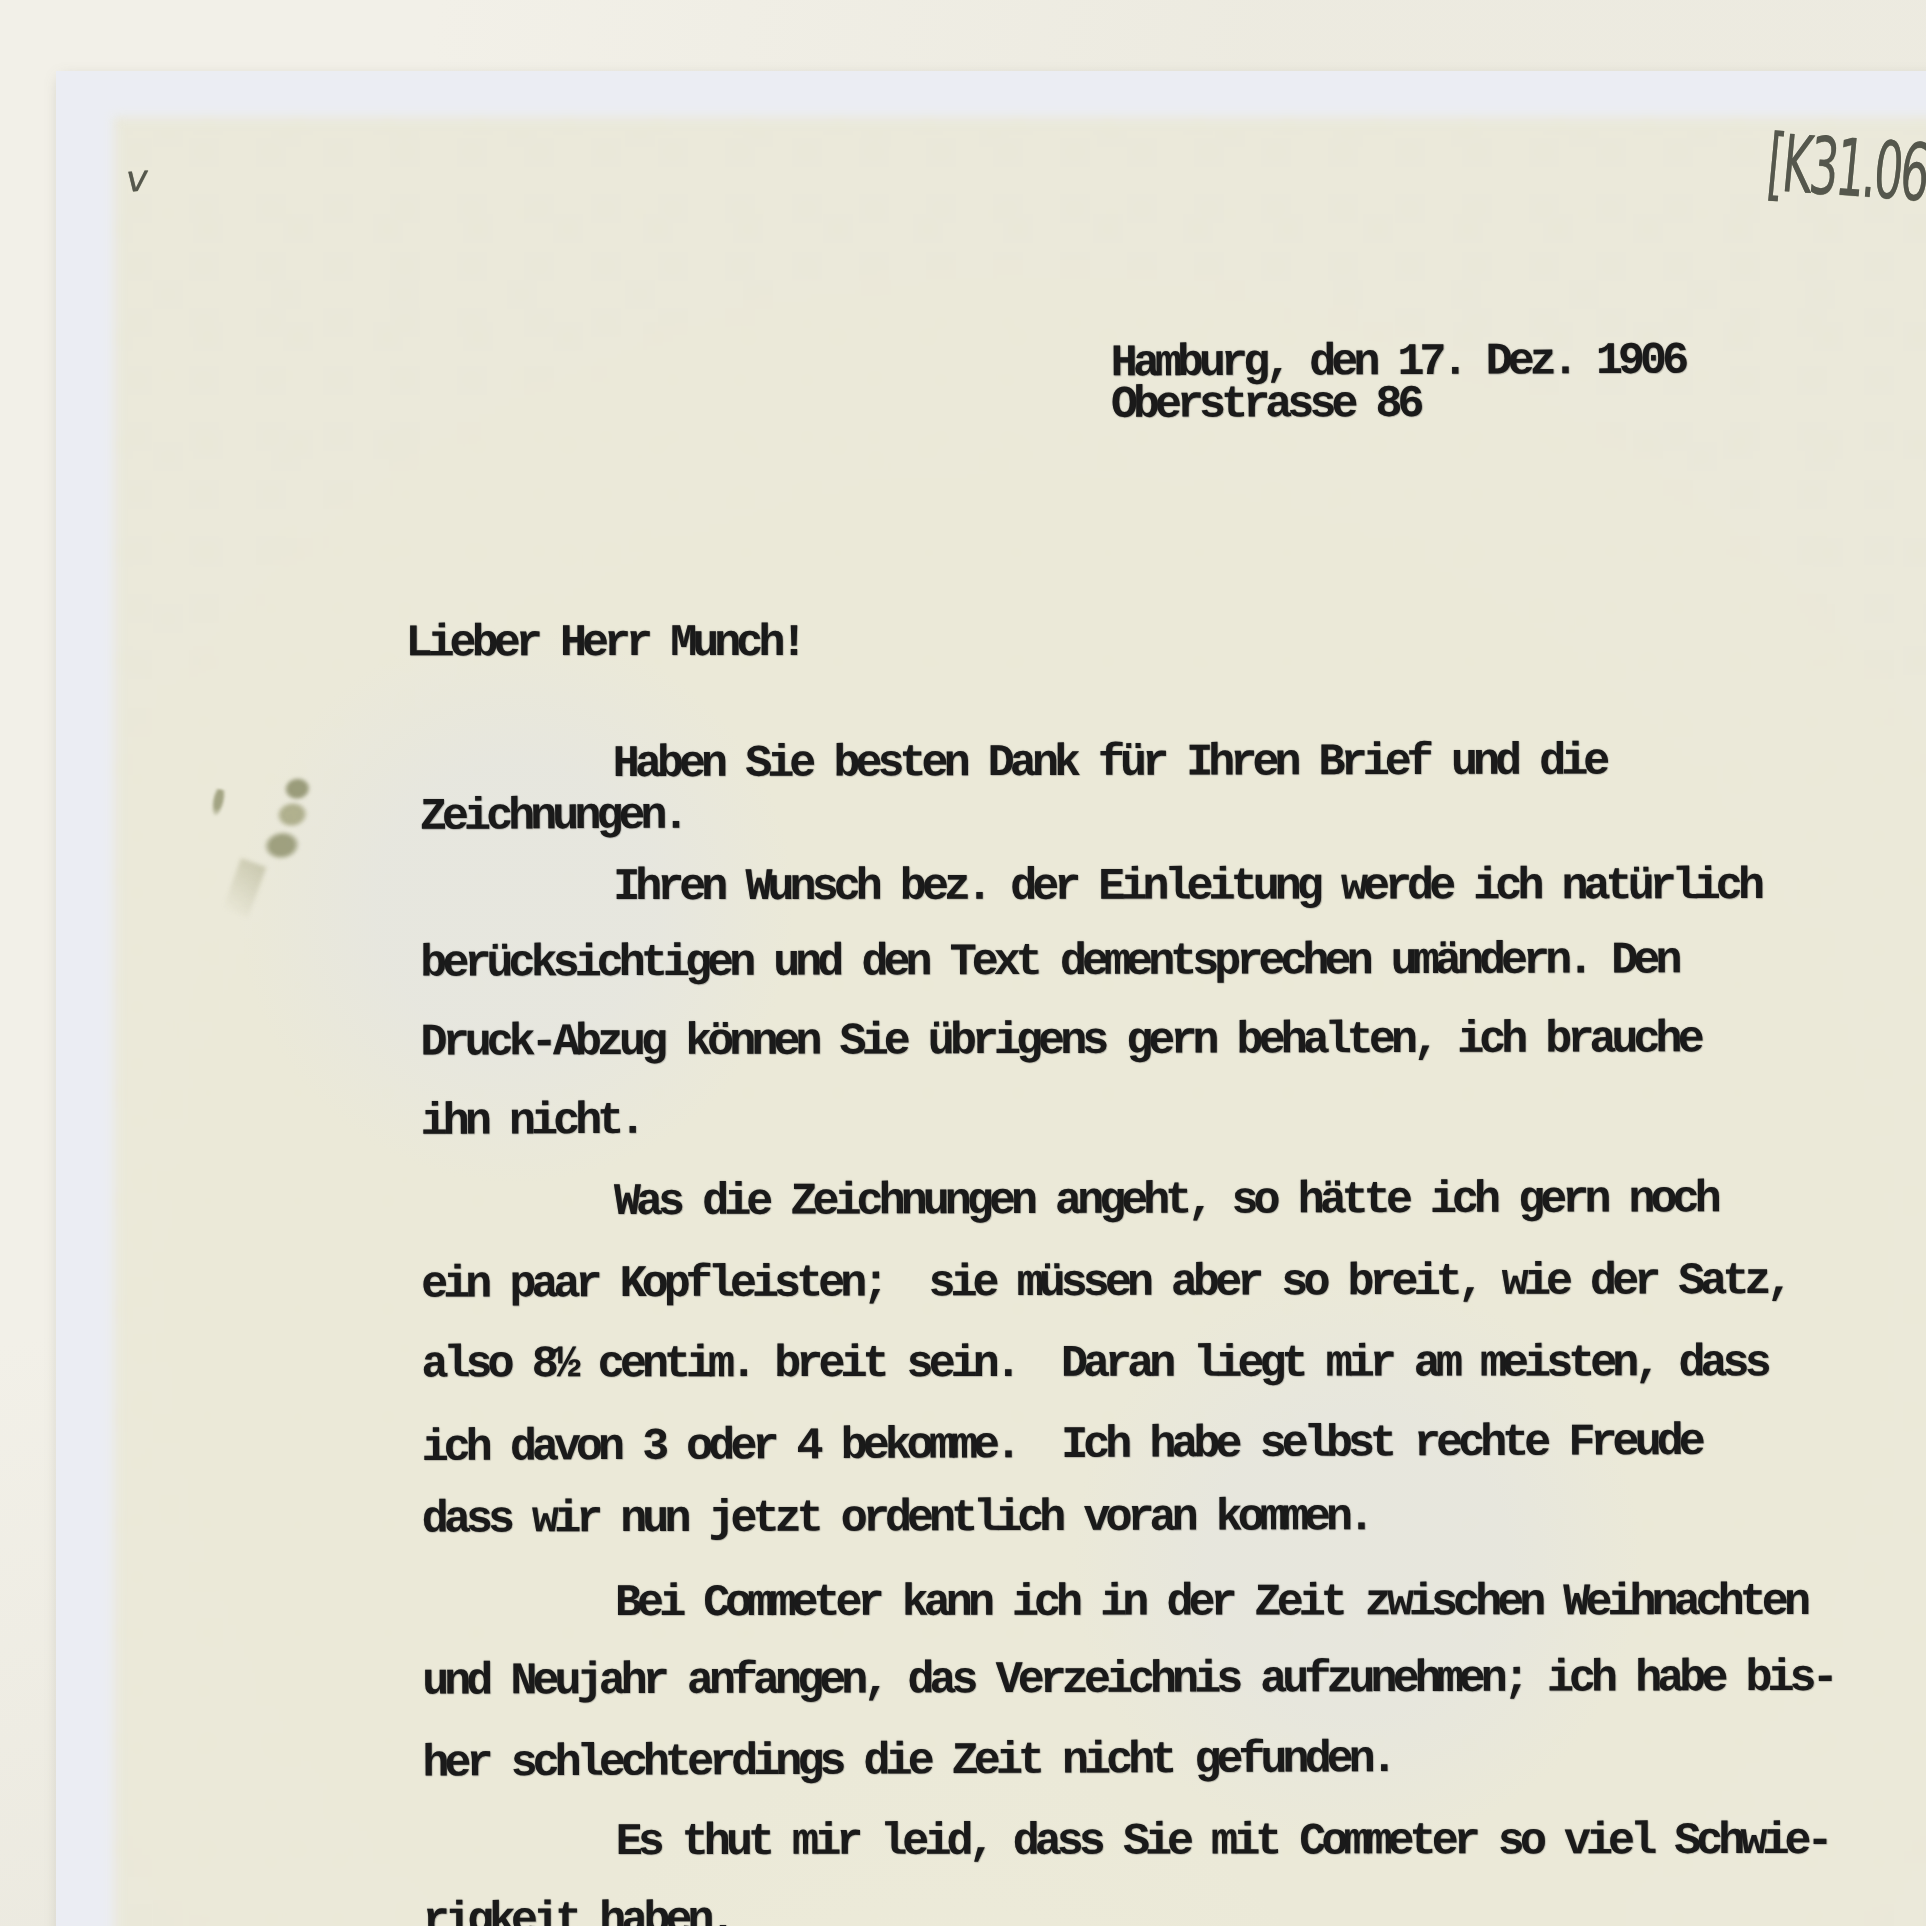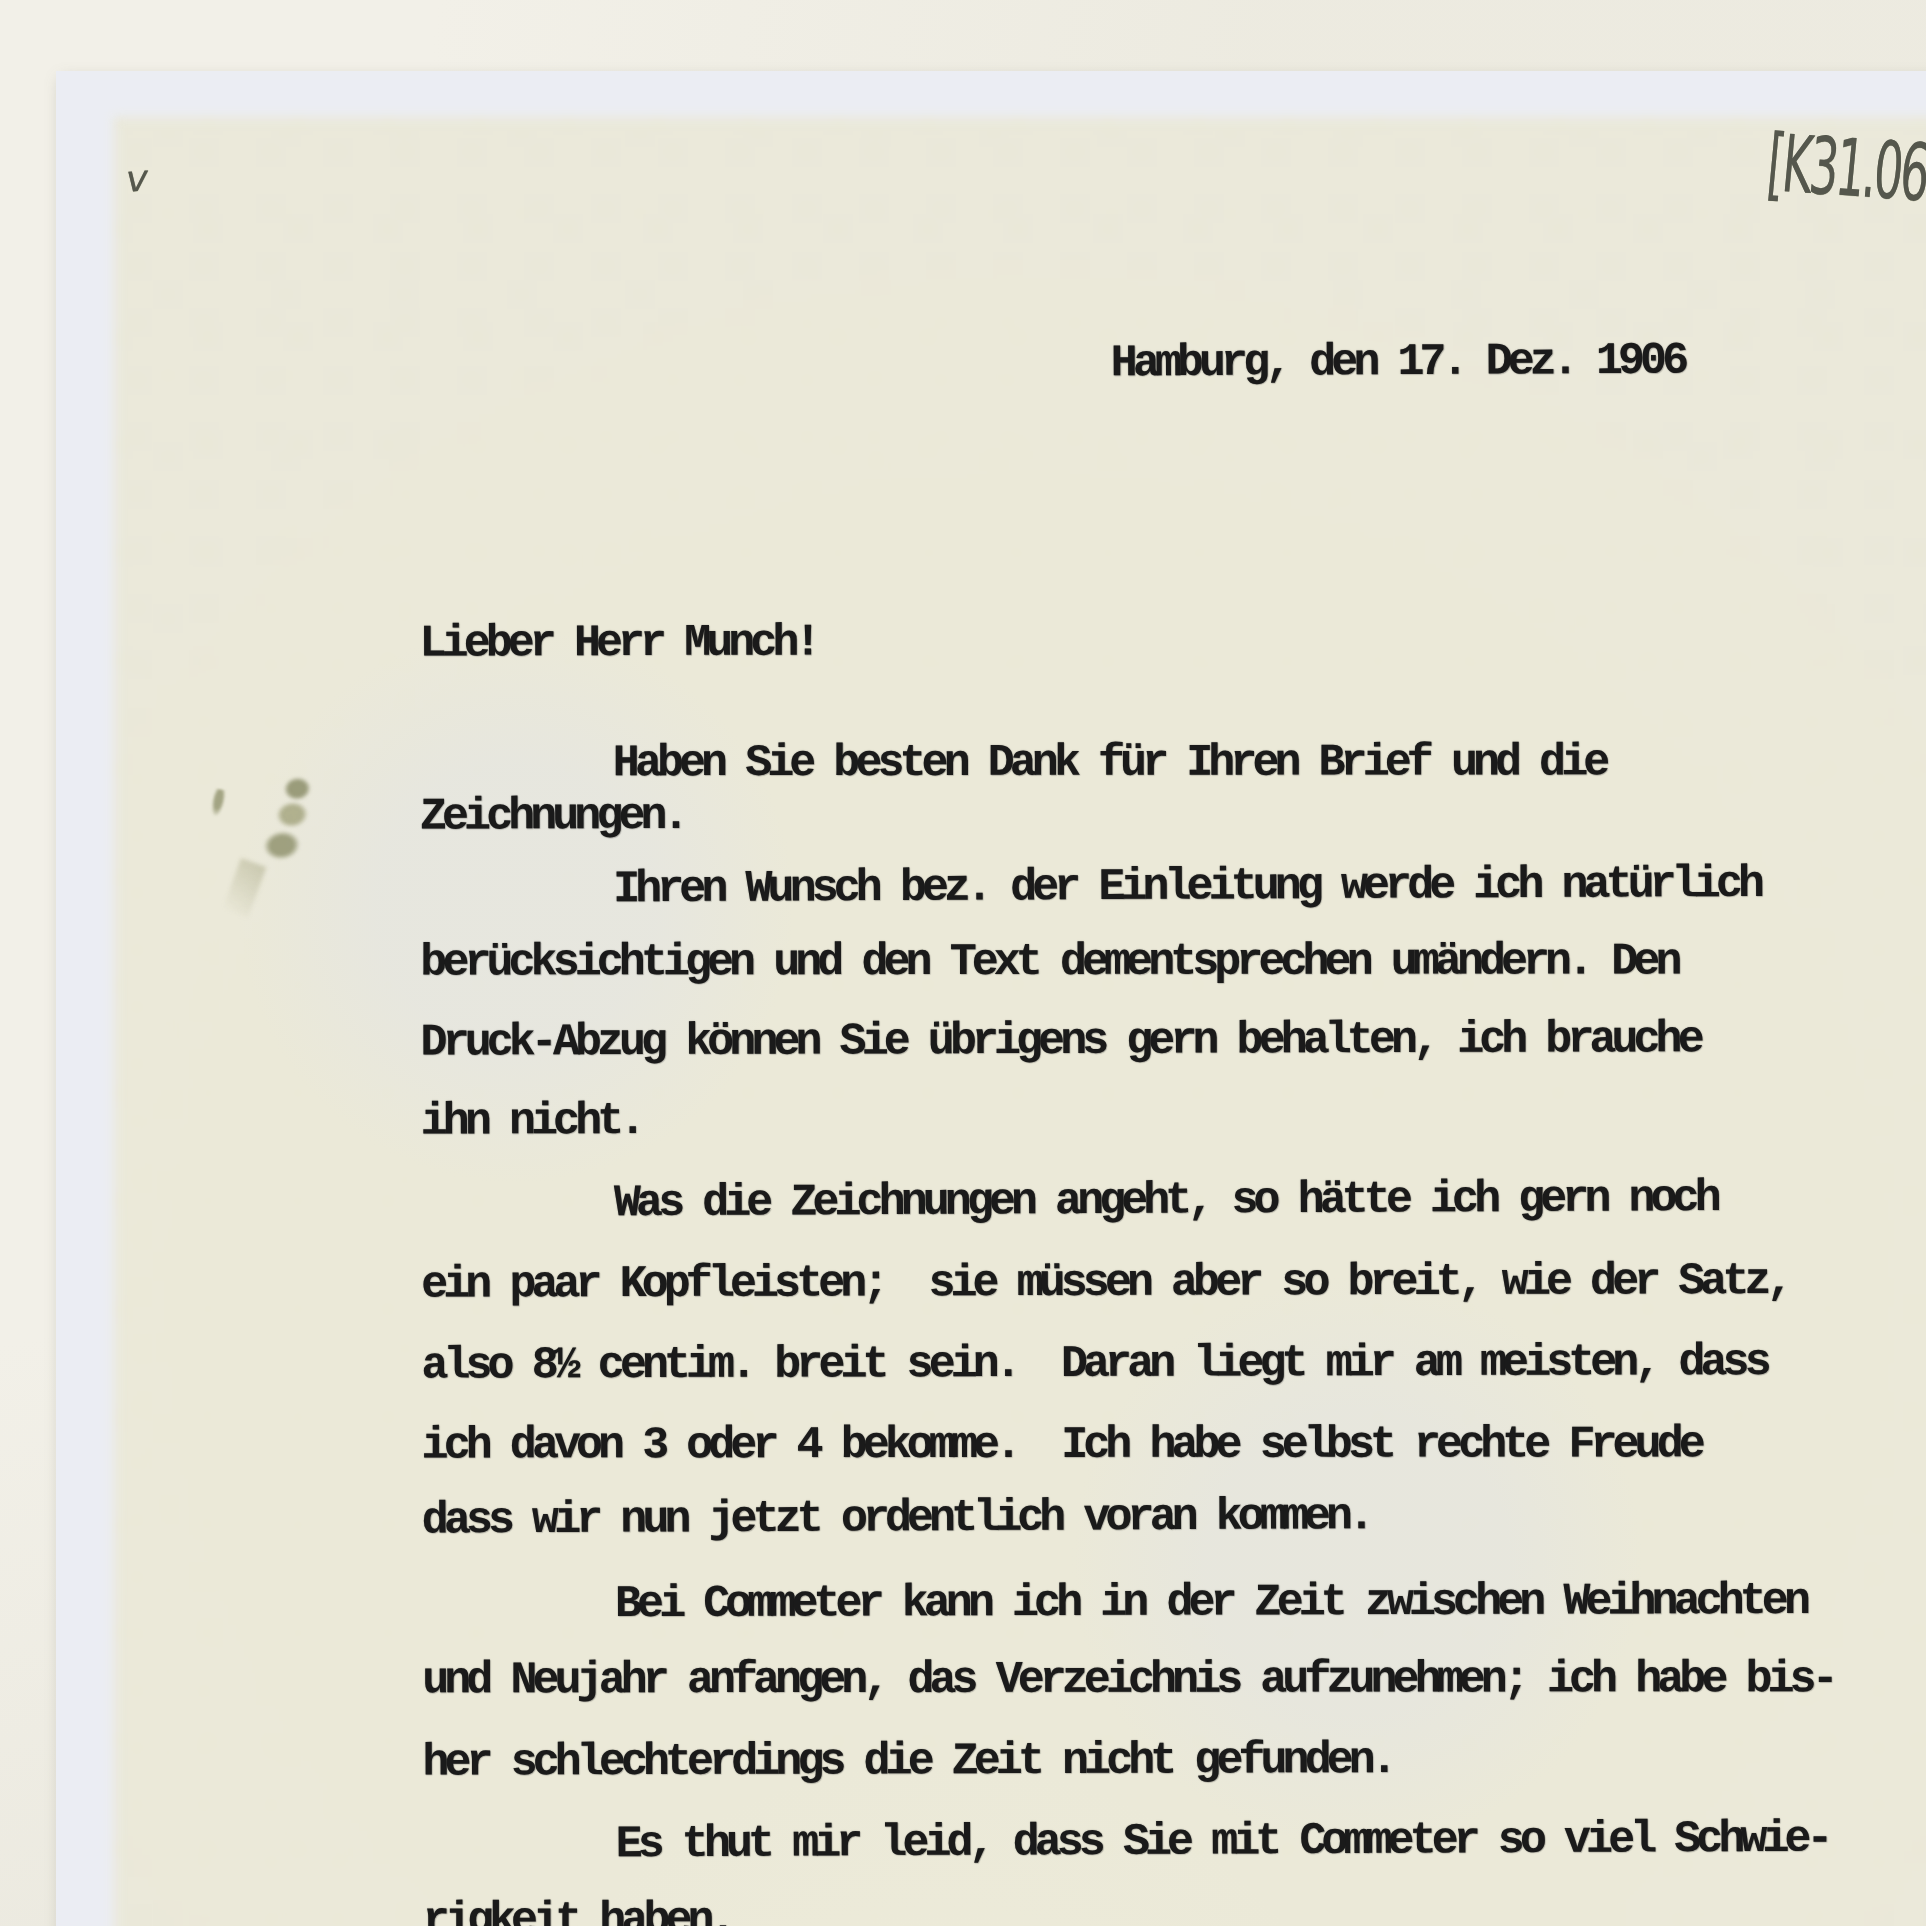--- a/index.html
+++ b/index.html
@@ -117,21 +117,22 @@
   <div class="stain-b"></div>
   <div class="stain-c"></div>
 
   <span class="pencil checkmark">v</span>
 
   <span class="pencil annotation">[K31.06]</span>
 
   <div class="text-layer">
 
   <div class="line" style="left: 1054px; top: 266px;">Hamburg, den 17. Dez. 1906</div>
-      <div class="line" style="left: 362px; top: 545px;">Lieber Herr Munch!</div>
+      <div class="line" style="left: 1054px; top: 308px;">Oberstrasse 86</div>
+      <div class="line" style="left: 348px; top: 545px;">Lieber Herr Munch!</div>
       <div class="line" style="left: 555px; top: 666px;">Haben Sie besten Dank für Ihren Brief und die</div>
       <div class="line" style="left: 362px; top: 718px;">Zeichnungen.</div>
       <div class="line" style="left: 555px; top: 790px;">Ihren Wunsch bez. der Einleitung werde ich natürlich</div>
       <div class="line" style="left: 362px; top: 865px;">berücksichtigen und den Text dementsprechen umändern. Den</div>
       <div class="line" style="left: 362px; top: 944px;">Druck-Abzug können Sie übrigens gern behalten, ich brauche</div>
       <div class="line" style="left: 362px; top: 1023px;">ihn nicht.</div>
       <div class="line" style="left: 555px; top: 1104px;">Was die Zeichnungen angeht, so hätte ich gern noch</div>
       <div class="line" style="left: 362px; top: 1186px;">ein paar Kopfleisten;  sie müssen aber so breit, wie der Satz,</div>
       <div class="line" style="left: 362px; top: 1267px;">also 8½ centim. breit sein.  Daran liegt mir am meisten, dass</div>
       <div class="line" style="left: 362px; top: 1348px;">ich davon 3 oder 4 bekomme.  Ich habe selbst rechte Freude</div>

